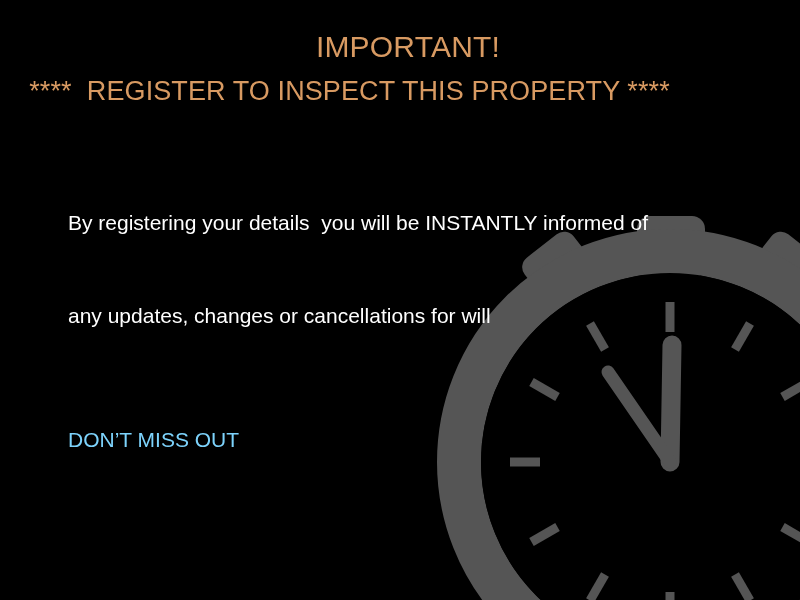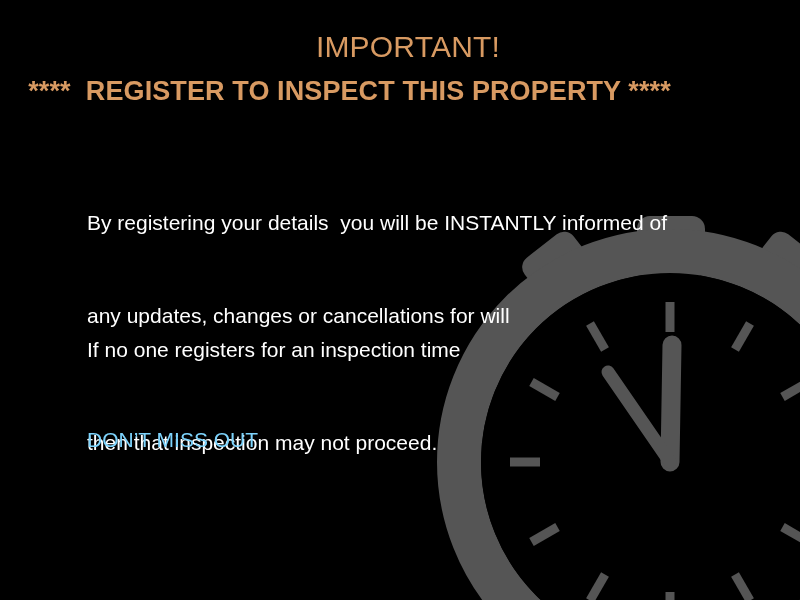--- a/index.html
+++ b/index.html
@@ -49,35 +49,34 @@
     line-height: 34px;
   }
   .headline-2 {
     position: absolute;
     left: 0;
     top: 75px;
     width: 683px;
     text-align: center;
     color: #d89a62;
     font-size: 27px;
-    font-weight: bold;
+    font-weight: normal;
     letter-spacing: 0.1px;
     line-height: 32px;
     white-space: pre;
   }
 
   .body-block {
     position: absolute;
     left: 60px;
     color: #ffffff;
     font-size: 21px;
     font-weight: normal;
     line-height: 31px;
     white-space: pre;
-    margin-left: 19px;
   }
   #para-register { top: 145px; }
   #para-noregister { top: 272px; }
   #cta-block { top: 362px; }
 
   .cta-line-white {
     color: #7dd3fc;
     font-weight: normal;
     font-size: 21px;
     line-height: 31px;
@@ -153,24 +152,20 @@
 
     <div class="headline-1">IMPORTANT!</div>
 
     <div class="headline-2">****  REGISTER TO INSPECT THIS PROPERTY ****</div>
 
     <div class="body-block" id="para-register">
       <div>By registering your details  you will be INSTANTLY informed of</div>
       <div>any updates, changes or cancellations for will</div>
     </div>
 
-    <div class="body-block" id="para-noregister">
-      <div>If no one registers for an inspection time</div>
-      <div>then that inspection may not proceed.</div>
-    </div>
 
     <div class="body-block" id="cta-block">
       <div class="cta-line-white">DON’T MISS OUT</div>
       
     </div>
 
   </div>
 </div>
 
 </body></html>

